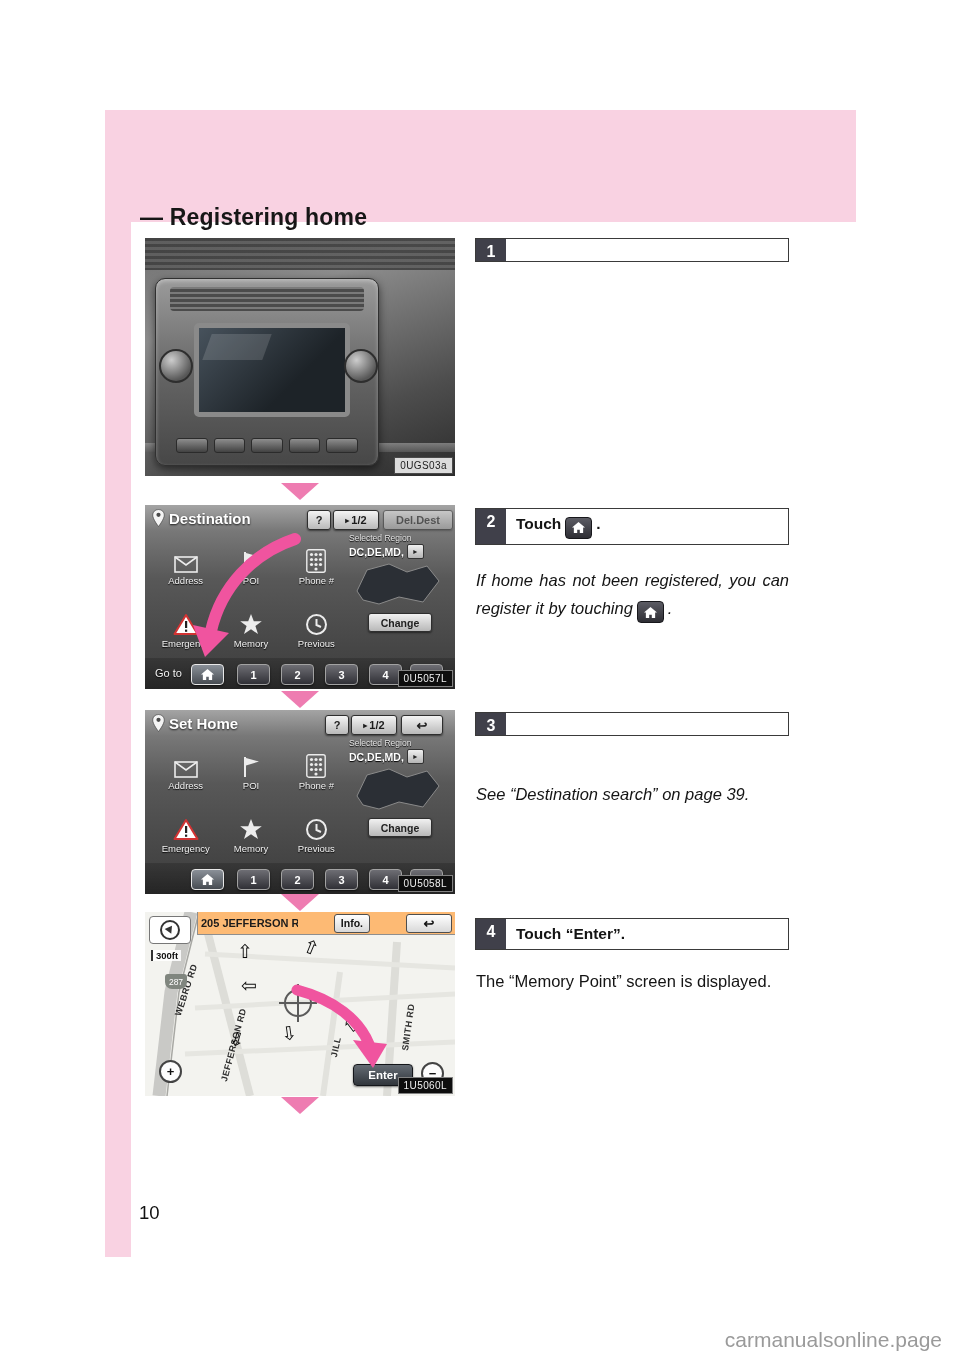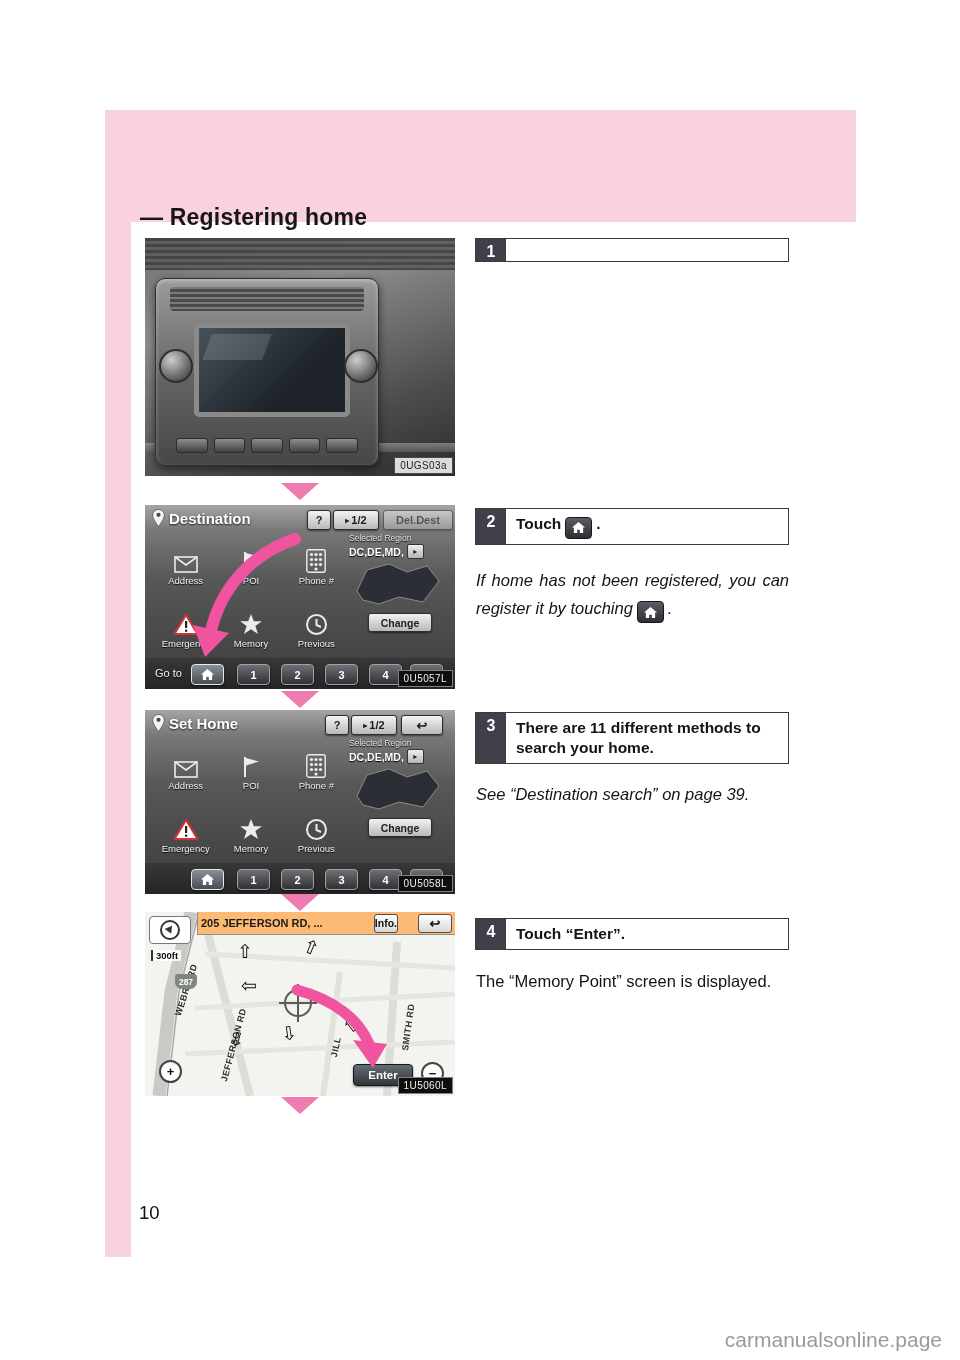--- a/index.html
+++ b/index.html
@@ -91,35 +91,35 @@
           display:flex;align-items:center;justify-content:center;box-shadow:0 1px 2px rgba(0,0,0,.6);}
   .navbtn.homebtn{background:linear-gradient(#8a9098,#474c52);border-color:#e8e8e8;}
   .swoosh{position:absolute;left:0;top:0;z-index:20;pointer-events:none;}
 
   
   .mapscreen{position:absolute;inset:0;background:#f3f3ef;}
   .map-top{position:absolute;left:52px;top:0;right:0;height:22px;background:#fdba74;border-bottom:1px solid #8e8e8e;
            border-left:1px solid #8e8e8e;display:flex;align-items:center;padding:0 3px;gap:20px;z-index:15;}
   .map-addr{font-size:11px;font-weight:bold;white-space:nowrap;flex:1;overflow:hidden;color:#1b1b1b;}
   .map-chip{height:17px;background:linear-gradient(#ffffff,#d8d8d8);border:1px solid #4e4e4e;border-radius:3px;
-            font-size:10.5px;font-weight:bold;color:#111;display:flex;align-items:center;justify-content:center;padding:0 0;}
+            font-size:10.5px;font-weight:bold;color:#111;display:flex;align-items:center;justify-content:center;padding:0 6px;margin-left:16px;}
   .map-svg{position:absolute;left:0;top:0;}
   .maparrow{position:absolute;font-size:19px;color:#0a0a0a;line-height:1;z-index:8;}
   .crosshair{position:absolute;left:139px;top:77px;width:24px;height:24px;border:2px solid #5a5a5a;border-radius:50%;z-index:7;}
   .crosshair::before{content:"";position:absolute;left:50%;top:-7px;bottom:-7px;width:2px;margin-left:-1px;background:#5a5a5a;}
   .crosshair::after{content:"";position:absolute;top:50%;left:-7px;right:-7px;height:2px;margin-top:-1px;background:#5a5a5a;}
   .gps-box{position:absolute;left:4px;top:4px;width:40px;height:26px;background:#fff;border:1px solid #777;
            border-radius:4px;display:flex;align-items:center;justify-content:center;z-index:9;}
   .gps-circle{width:16px;height:16px;border:2px solid #333;border-radius:50%;position:relative;}
   .gps-circle::after{content:"";position:absolute;left:4px;top:3px;width:0;height:0;border-left:4px solid transparent;
                      border-right:4px solid transparent;border-bottom:7px solid #333;transform:rotate(35deg);}
   .scale-label{position:absolute;left:6px;top:38px;font-size:9.5px;font-weight:bold;color:#111;
                background:rgba(255,255,255,.85);padding:0 3px;border-left:2px solid #333;z-index:9;}
-  .shield{position:absolute;left:30px;top:62px;width:22px;height:15px;background:#80867f;border-radius:3px 3px 7px 7px;
-          color:#fff;font-size:8.5px;font-weight:bold;display:flex;align-items:center;justify-content:center;z-index:9;}
+  .shield{position:absolute;left:20px;top:62px;width:22px;height:15px;background:#80867f;border-radius:3px 3px 7px 7px;
+          color:#fff;font-size:8.5px;font-weight:normal;display:flex;align-items:center;justify-content:center;z-index:9;}
   .roadlabel{position:absolute;font-size:9px;font-weight:bold;color:#2e2e2e;letter-spacing:.5px;white-space:nowrap;
              transform-origin:left top;z-index:6;}
   .zoom-btn{position:absolute;width:19px;height:19px;border-radius:50%;background:#fdfdfd;border:2px solid #444;
             color:#111;font-size:13px;font-weight:bold;display:flex;align-items:center;justify-content:center;
             line-height:1;z-index:12;}
   .enter-btn{position:absolute;left:208px;top:152px;width:58px;height:20px;background:linear-gradient(#646b73,#31363c);
              border:1px solid #14161a;border-radius:4px;color:#fff;font-size:11.5px;font-weight:bold;
              display:flex;align-items:center;justify-content:center;box-shadow:0 1px 2px rgba(0,0,0,.5);z-index:12;}
 </style>
 </head>
@@ -378,21 +378,20 @@
       <span class="navbtn" style="left:180px;">3</span>
       <span class="navbtn" style="left:224px;">4</span>
       <span class="navbtn" style="left:265px;">5</span>
     </div>
   </div>
   <div class="figlabel">0U5058L</div>
 </div>
 
 <div class="stepbox" style="top:712px;">
   <div class="stepnum">3</div>
-  <div class="steplabel">There are 11 different methods to search your home.</div>
 </div>
 <p class="stepbody" style="top:763px;font-style:italic;">See “Destination search” on page 39.</p>
 
 <svg class="down-arrow" style="top:894px;" width="38" height="18" viewBox="0 0 38 18">
   <polygon points="0,0 38,0 19,17" fill="#ee7cb1"></polygon>
 </svg>
 
 <div class="figure" style="top:912px;height:184px;">
   <div class="mapscreen">
     <svg class="map-svg" width="310" height="184" viewBox="0 0 310 184">

